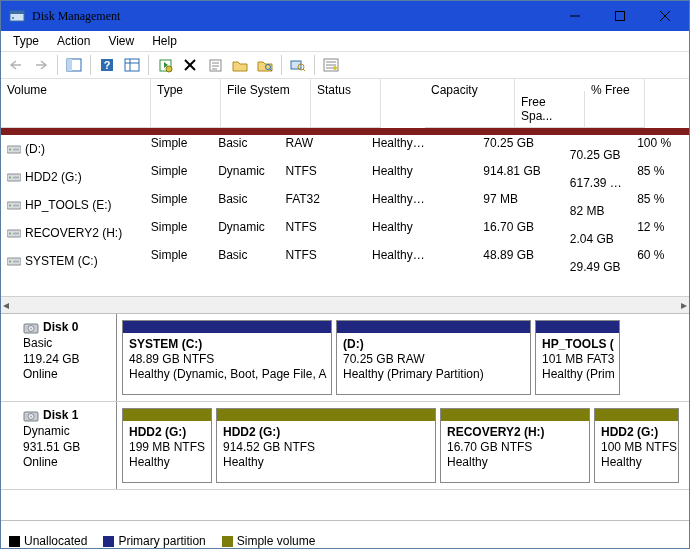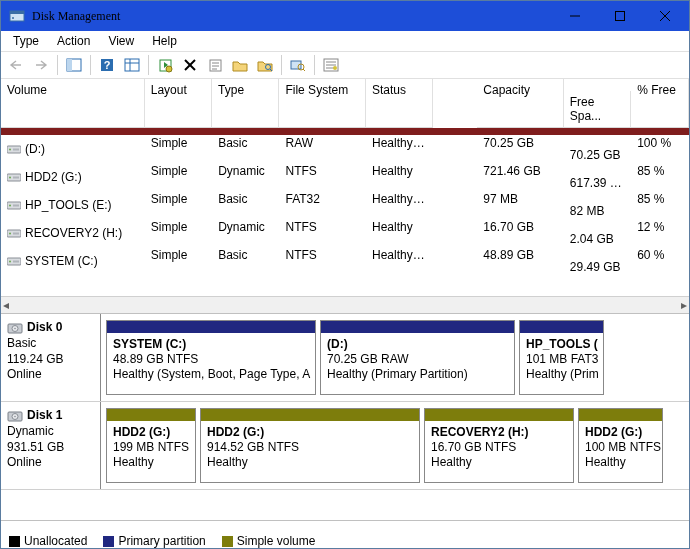--- a/index.html
+++ b/index.html
@@ -18,21 +18,21 @@
 .vol-head { display: flex; border-bottom: 7px solid #7f1d1d; }
 .vol-head .col { padding: 4px 6px; border-right: 1px solid #e0e0e0; font-size: 12px; background: #fff; border-bottom: 1px solid #d9d9d9; }
 .vol-body { flex: 1; }
 .vol-row { display: flex; padding: 0; }
 .vol-row .cell { padding: 1px 6px; white-space: nowrap; overflow: hidden; text-overflow: ellipsis; font-size: 12px; }
 .vol-row .cell.first { display: flex; align-items: center; gap: 4px; }
 .drive-icon { width: 14px; height: 11px; display: inline-block; }
 .c0 { width: 150px; } .c1 { width: 70px; } .c2 { width: 70px; } .c3 { width: 90px; } .c4 { width: 70px; } .c5 { width: 90px; margin-left: 44px; } .c6 { width: 70px; margin-top: 12px; } .c7 { width: 60px; }
 .hscroll { height: 17px; background: #f0f0f0; border-top: 1px solid #d0d0d0; position: relative; display:flex; align-items:center; justify-content:space-between; padding:0 2px; color:#606060;}
 .disks { border-top: 1px solid #c0c0c0; }
-.disk-row { display: flex; min-height: 88px; border-bottom: 1px solid #d0d0d0; }
+.disk-row { display: flex; min-height: 88px; border-bottom: 1px solid #d0d0d0; padding-left: 16px; }
 .disk-label { width: 100px; padding: 6px; border-right: 1px solid #888; background:#fff; }
 .disk-label .dicon { width:16px; height:16px; display:inline-block; vertical-align:middle; margin-right:4px;}
 .disk-label b { font-weight: bold; font-size: 12px; }
 .disk-label div { font-size: 12px; line-height: 1.3; }
 .disk-parts { flex: 1; display: flex; padding: 6px 5px 6px 5px; gap: 4px; overflow:hidden;}
 .part { border: 1px solid #888; display: flex; flex-direction: column; min-width: 50px; overflow: hidden;}
 .part .stripe { height: 12px; }
 .part .stripe.primary { background: #202780; }
 .part .stripe.simple { background: #7d7d0c; }
 .part .body { padding: 4px 6px; font-size: 12px; line-height: 1.25; white-space: nowrap; overflow:hidden;}
@@ -161,21 +161,20 @@
         <line x1="3" y1="7" x2="13" y2="7" stroke="#888"></line>
         <line x1="3" y1="10" x2="13" y2="10" stroke="#888"></line>
         <circle cx="12" cy="10" r="2" fill="#d4c23a"></circle>
       </svg>
     </div>
 </div>
 
 <div class="volumes">
   <div class="vol-head">
     <div class="col c0">Volume</div>
-    <div class="col c1">Layout</div>
     <div class="col c2">Type</div>
     <div class="col c3">File System</div>
     <div class="col c4">Status</div>
     <div class="col c5">Capacity</div>
     <div class="col c6">Free Spa...</div>
     <div class="col c7">% Free</div>
   </div>
   <div class="vol-body" id="vol-body">
       <div class="vol-row">
         <div class="cell first c0">
@@ -200,21 +199,21 @@
               <rect x="0" y="2" width="14" height="7" rx="1" fill="#d9dce0" stroke="#8a8f96"></rect>
               <circle cx="3" cy="5.5" r="1" fill="#6aa84f"></circle>
               <rect x="6" y="4.5" width="6" height="2" fill="#b0b4ba"></rect>
             </svg></span>
           <span>HDD2 (G:)</span>
         </div>
         <div class="cell c1">Simple</div>
         <div class="cell c2">Dynamic</div>
         <div class="cell c3">NTFS</div>
         <div class="cell c4">Healthy</div>
-        <div class="cell c5">721.46 GB</div>
+        <div class="cell c5">914.81 GB</div>
         <div class="cell c6">617.39 GB</div>
         <div class="cell c7">85 %</div>
       </div>
       <div class="vol-row">
         <div class="cell first c0">
           <span class="drive-icon"><svg width="14" height="11" viewBox="0 0 14 11">
               <rect x="0" y="2" width="14" height="7" rx="1" fill="#d9dce0" stroke="#8a8f96"></rect>
               <circle cx="3" cy="5.5" r="1" fill="#6aa84f"></circle>
               <rect x="6" y="4.5" width="6" height="2" fill="#b0b4ba"></rect>
             </svg></span>
@@ -277,21 +276,21 @@
               <circle cx="8" cy="8.5" r="3" fill="#e6e8eb" stroke="#8a8f96"></circle>
               <circle cx="8" cy="8.5" r="0.8" fill="#8a8f96"></circle>
             </svg></span><b>Disk 0</b></div>
         <div>Basic</div>
         <div>119.24 GB</div>
         <div>Online</div>
       </div>
       <div class="disk-parts">
         <div class="part" style="flex: 0 0 210px;">
           <div class="stripe primary"></div>
-          <div class="body"><b>SYSTEM  (C:)</b><br><span>48.89 GB NTFS</span><br><span>Healthy (System, Boot, Page Type, A</span></div>
+          <div class="body"><b>SYSTEM  (C:)</b><br><span>48.89 GB NTFS</span><br><span>Healthy (Dynamic, Boot, Page File, A</span></div>
         </div>
         <div class="part" style="flex: 0 0 195px;">
           <div class="stripe primary"></div>
           <div class="body"><b> (D:)</b><br><span>70.25 GB RAW</span><br><span>Healthy (Primary Partition)</span></div>
         </div>
         <div class="part" style="flex: 0 0 85px;">
           <div class="stripe primary"></div>
           <div class="body"><b>HP_TOOLS  (</b><br><span>101 MB FAT3</span><br><span>Healthy (Prim</span></div>
         </div>
       </div>

